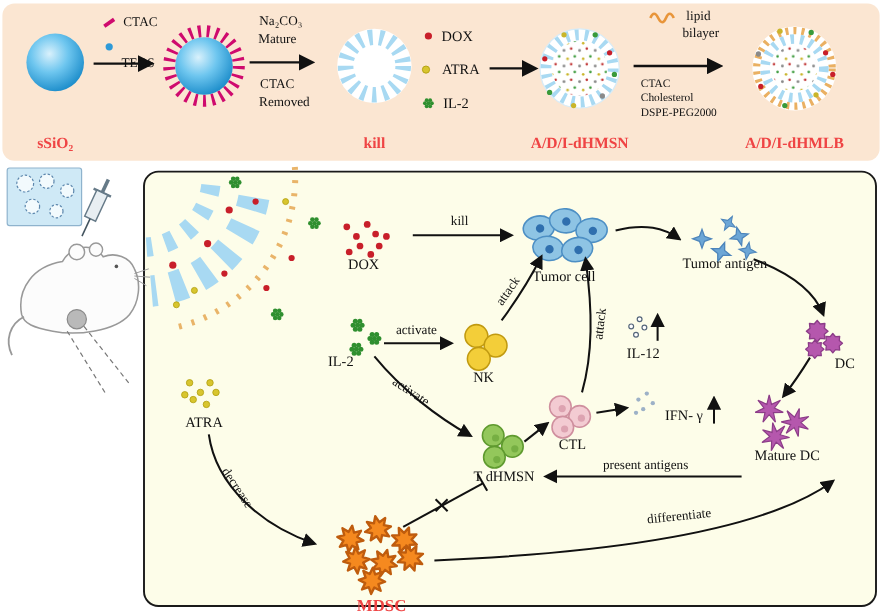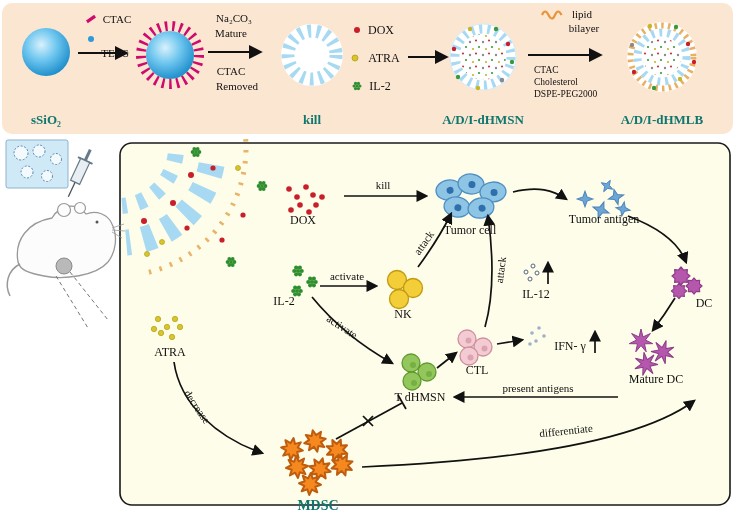--- a/index.html
+++ b/index.html
@@ -3,21 +3,21 @@
 <meta charset="utf-8">
 <style>
   html,body{margin:0;padding:0;background:#fff}
   #canvas{position:relative;width:735px;height:513px;background:#fff;
           font-family:Liberation Serif, serif;overflow:hidden}
   #canvas svg{position:absolute;left:0;top:0}
   .lb{position:absolute;transform:translate(-50%,-50%);font-size:12px;color:#111;
       white-space:nowrap;line-height:1}
   .sm{font-size:11px}
   .xs{font-size:9.5px}
-  .st{font-size:13px;font-weight:bold;color:#0f766e}
+  .st{font-size:13px;font-weight:bold;color:#ef4444}
 </style>
 </head>
 <body>
 
 <div id="canvas">
 
 <svg width="735" height="513" viewBox="0 0 735 513">
   <defs>
     <radialGradient id="gb" cx="40%" cy="35%" r="72%">
       <stop offset="0%" stop-color="#d9f1fc"></stop>

